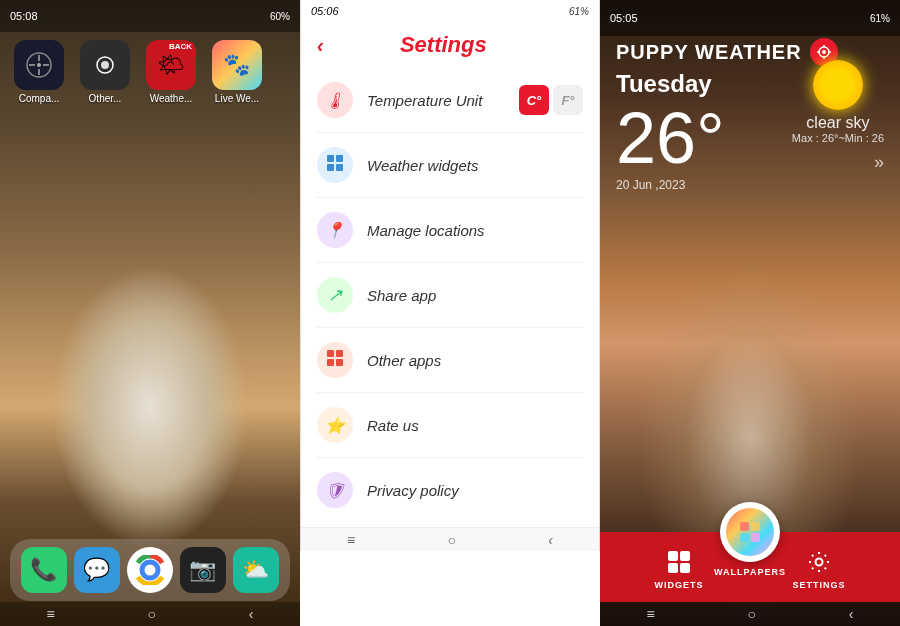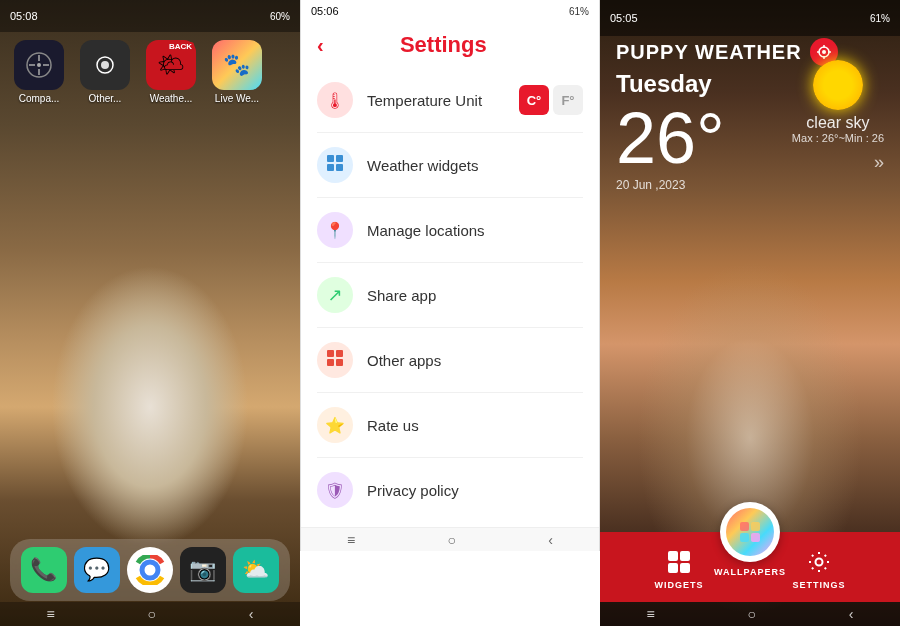--- a/index.html
+++ b/index.html
@@ -127,20 +127,21 @@
       color: rgba(255,255,255,0.8);
     }
 
     
     .phone2 {
       width: 300px;
       height: 551px;
       background: #fff;
       border-left: 1px solid #ddd;
       border-right: 1px solid #ddd;
+      font-style: italic;
     }
 
     .phone2-status {
       display: flex;
       justify-content: space-between;
       align-items: center;
       padding: 4px 10px;
       background: #fff;
       color: #000;
       font-size: 11px;

